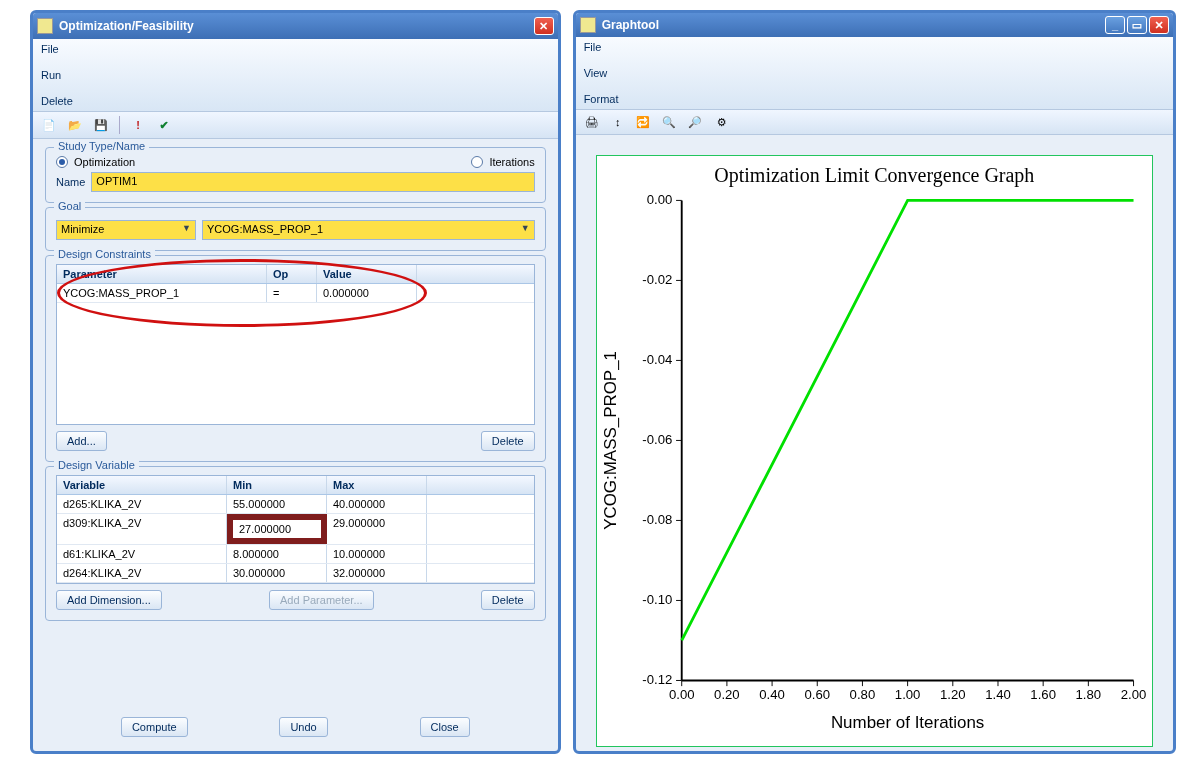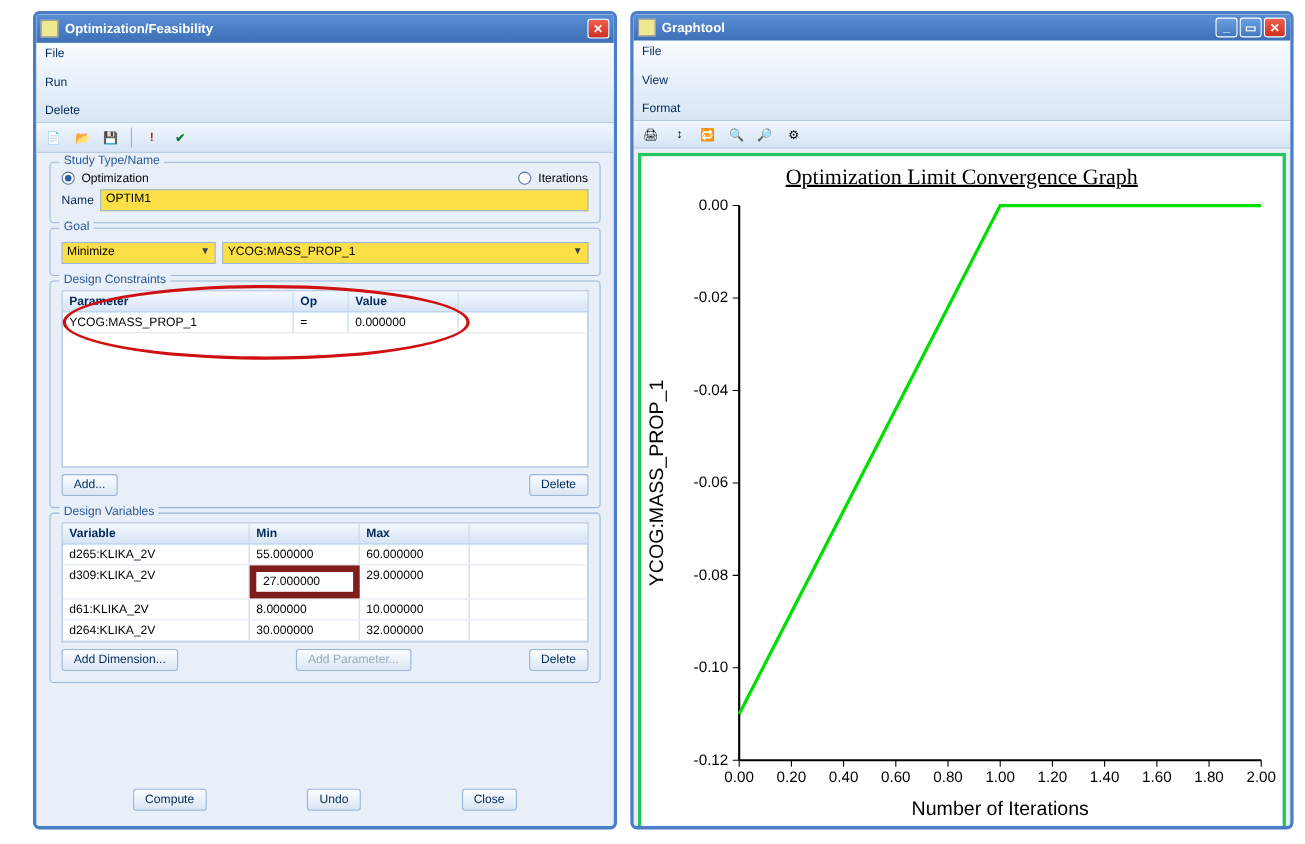--- a/index.html
+++ b/index.html
@@ -145,24 +145,23 @@
     width: 370px; height: 68px;
     border: 3px solid #d01010;
     border-radius: 50%;
     pointer-events: none;
   }
   .chart-area {
     background: #fff;
     flex: 1;
     display: flex;
     flex-direction: column;
-    margin: 4px;
-    border: 3px solid #22c55e;
+    margin: 20px;
+    border: 1px solid #22c55e;
     position: relative;
-    text-decoration: underline;
   }
   .chart-title { text-align: center; font-size: 20px; margin: 8px 0 4px; color:#000; font-family: Georgia, serif;}
   .chart-body { flex:1; position: relative; }
   .statusbar { background: #e0eaf5; border-top:1px solid #b5c8e0; padding:19px 8px; color:#4a6a8a; }
   svg { display:block; }
 </style>
 </head>
 <body>
 
 <div class="window window-left">
@@ -234,31 +233,31 @@
         </div>
         <div class="ellipse"></div>
       </div>
       <div class="btnrow">
         <span class="btn">Add...</span>
         <span class="btn">Delete</span>
       </div>
     </div>
 
     <div class="fieldset">
-      <span class="legend">Design Variables</span>
+      <span class="legend">Design Variable</span>
       <div class="table">
         <div class="thead">
           <div class="th col-var">Variable</div>
           <div class="th col-min">Min</div>
           <div class="th col-max">Max</div>
         </div>
         <div class="tr">
           <div class="td col-var">d265:KLIKA_2V</div>
           <div class="td col-min">55.000000</div>
-          <div class="td col-max">60.000000</div>
+          <div class="td col-max">40.000000</div>
         </div>
         <div class="tr">
           <div class="td col-var">d309:KLIKA_2V</div>
           <div class="td col-min" style="border:6px solid #7f1d1d">27.000000</div>
           <div class="td col-max">29.000000</div>
         </div>
         <div class="tr">
           <div class="td col-var">d61:KLIKA_2V</div>
           <div class="td col-min">8.000000</div>
           <div class="td col-max">10.000000</div>

